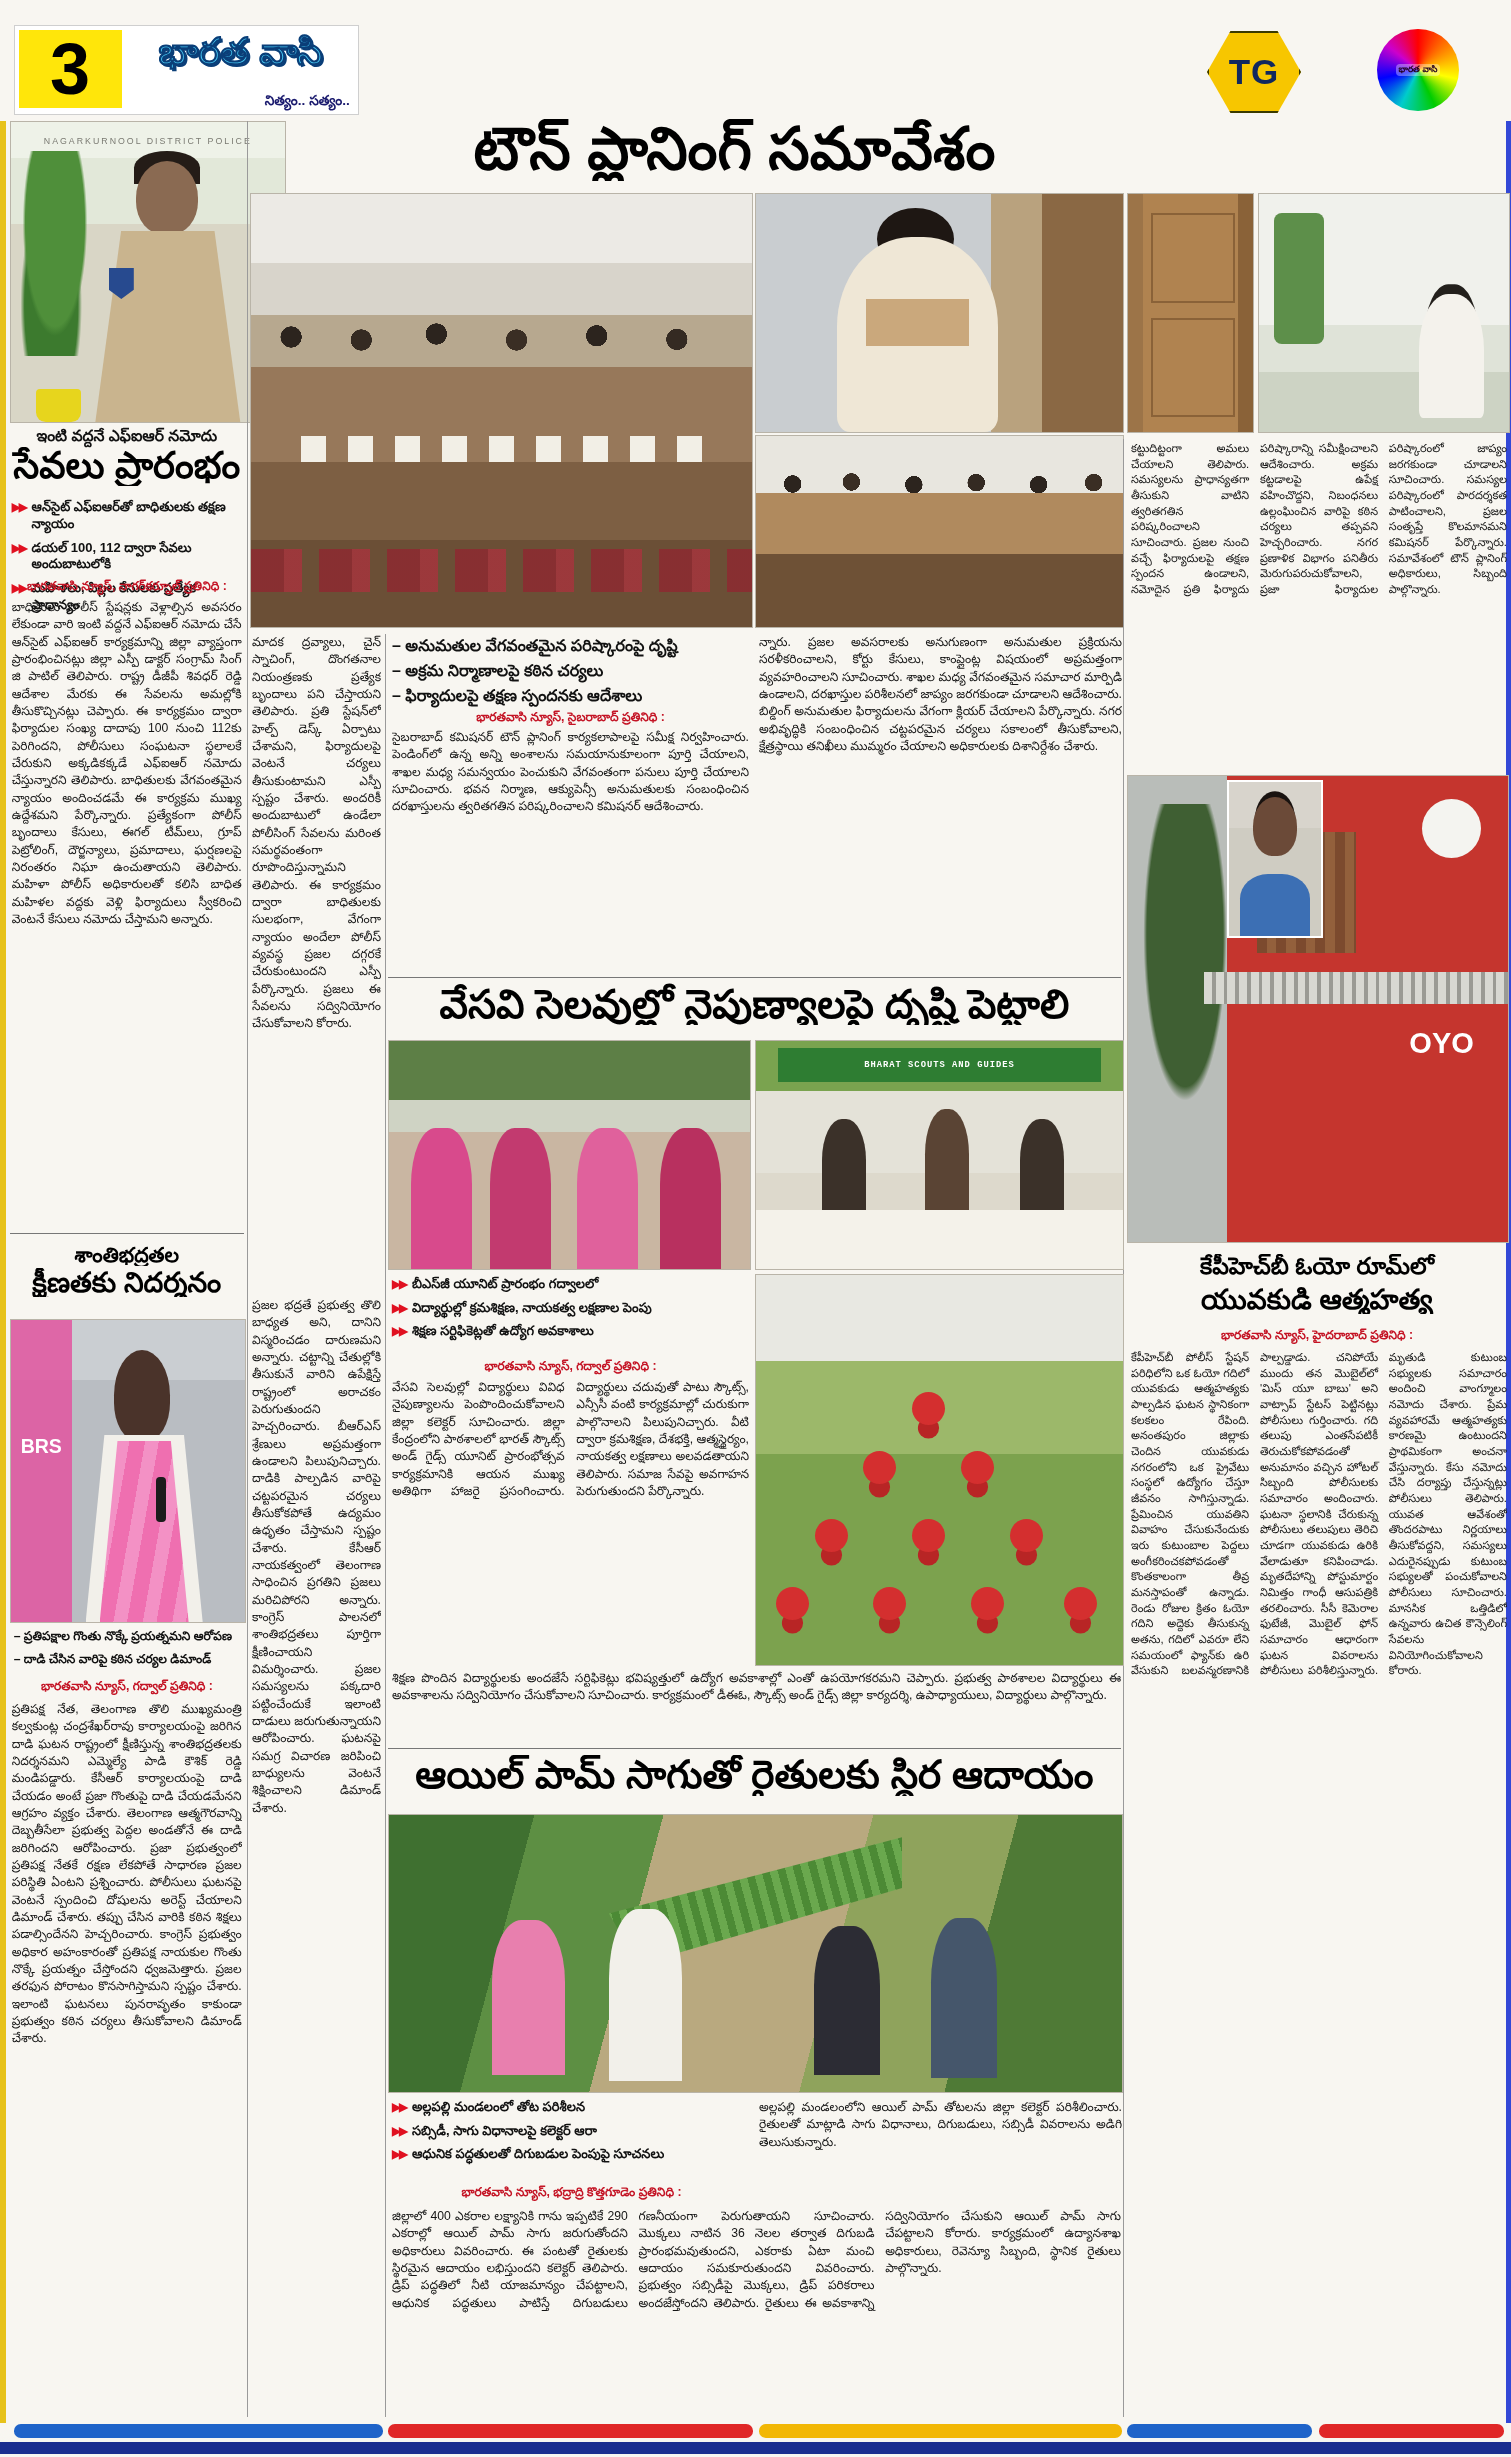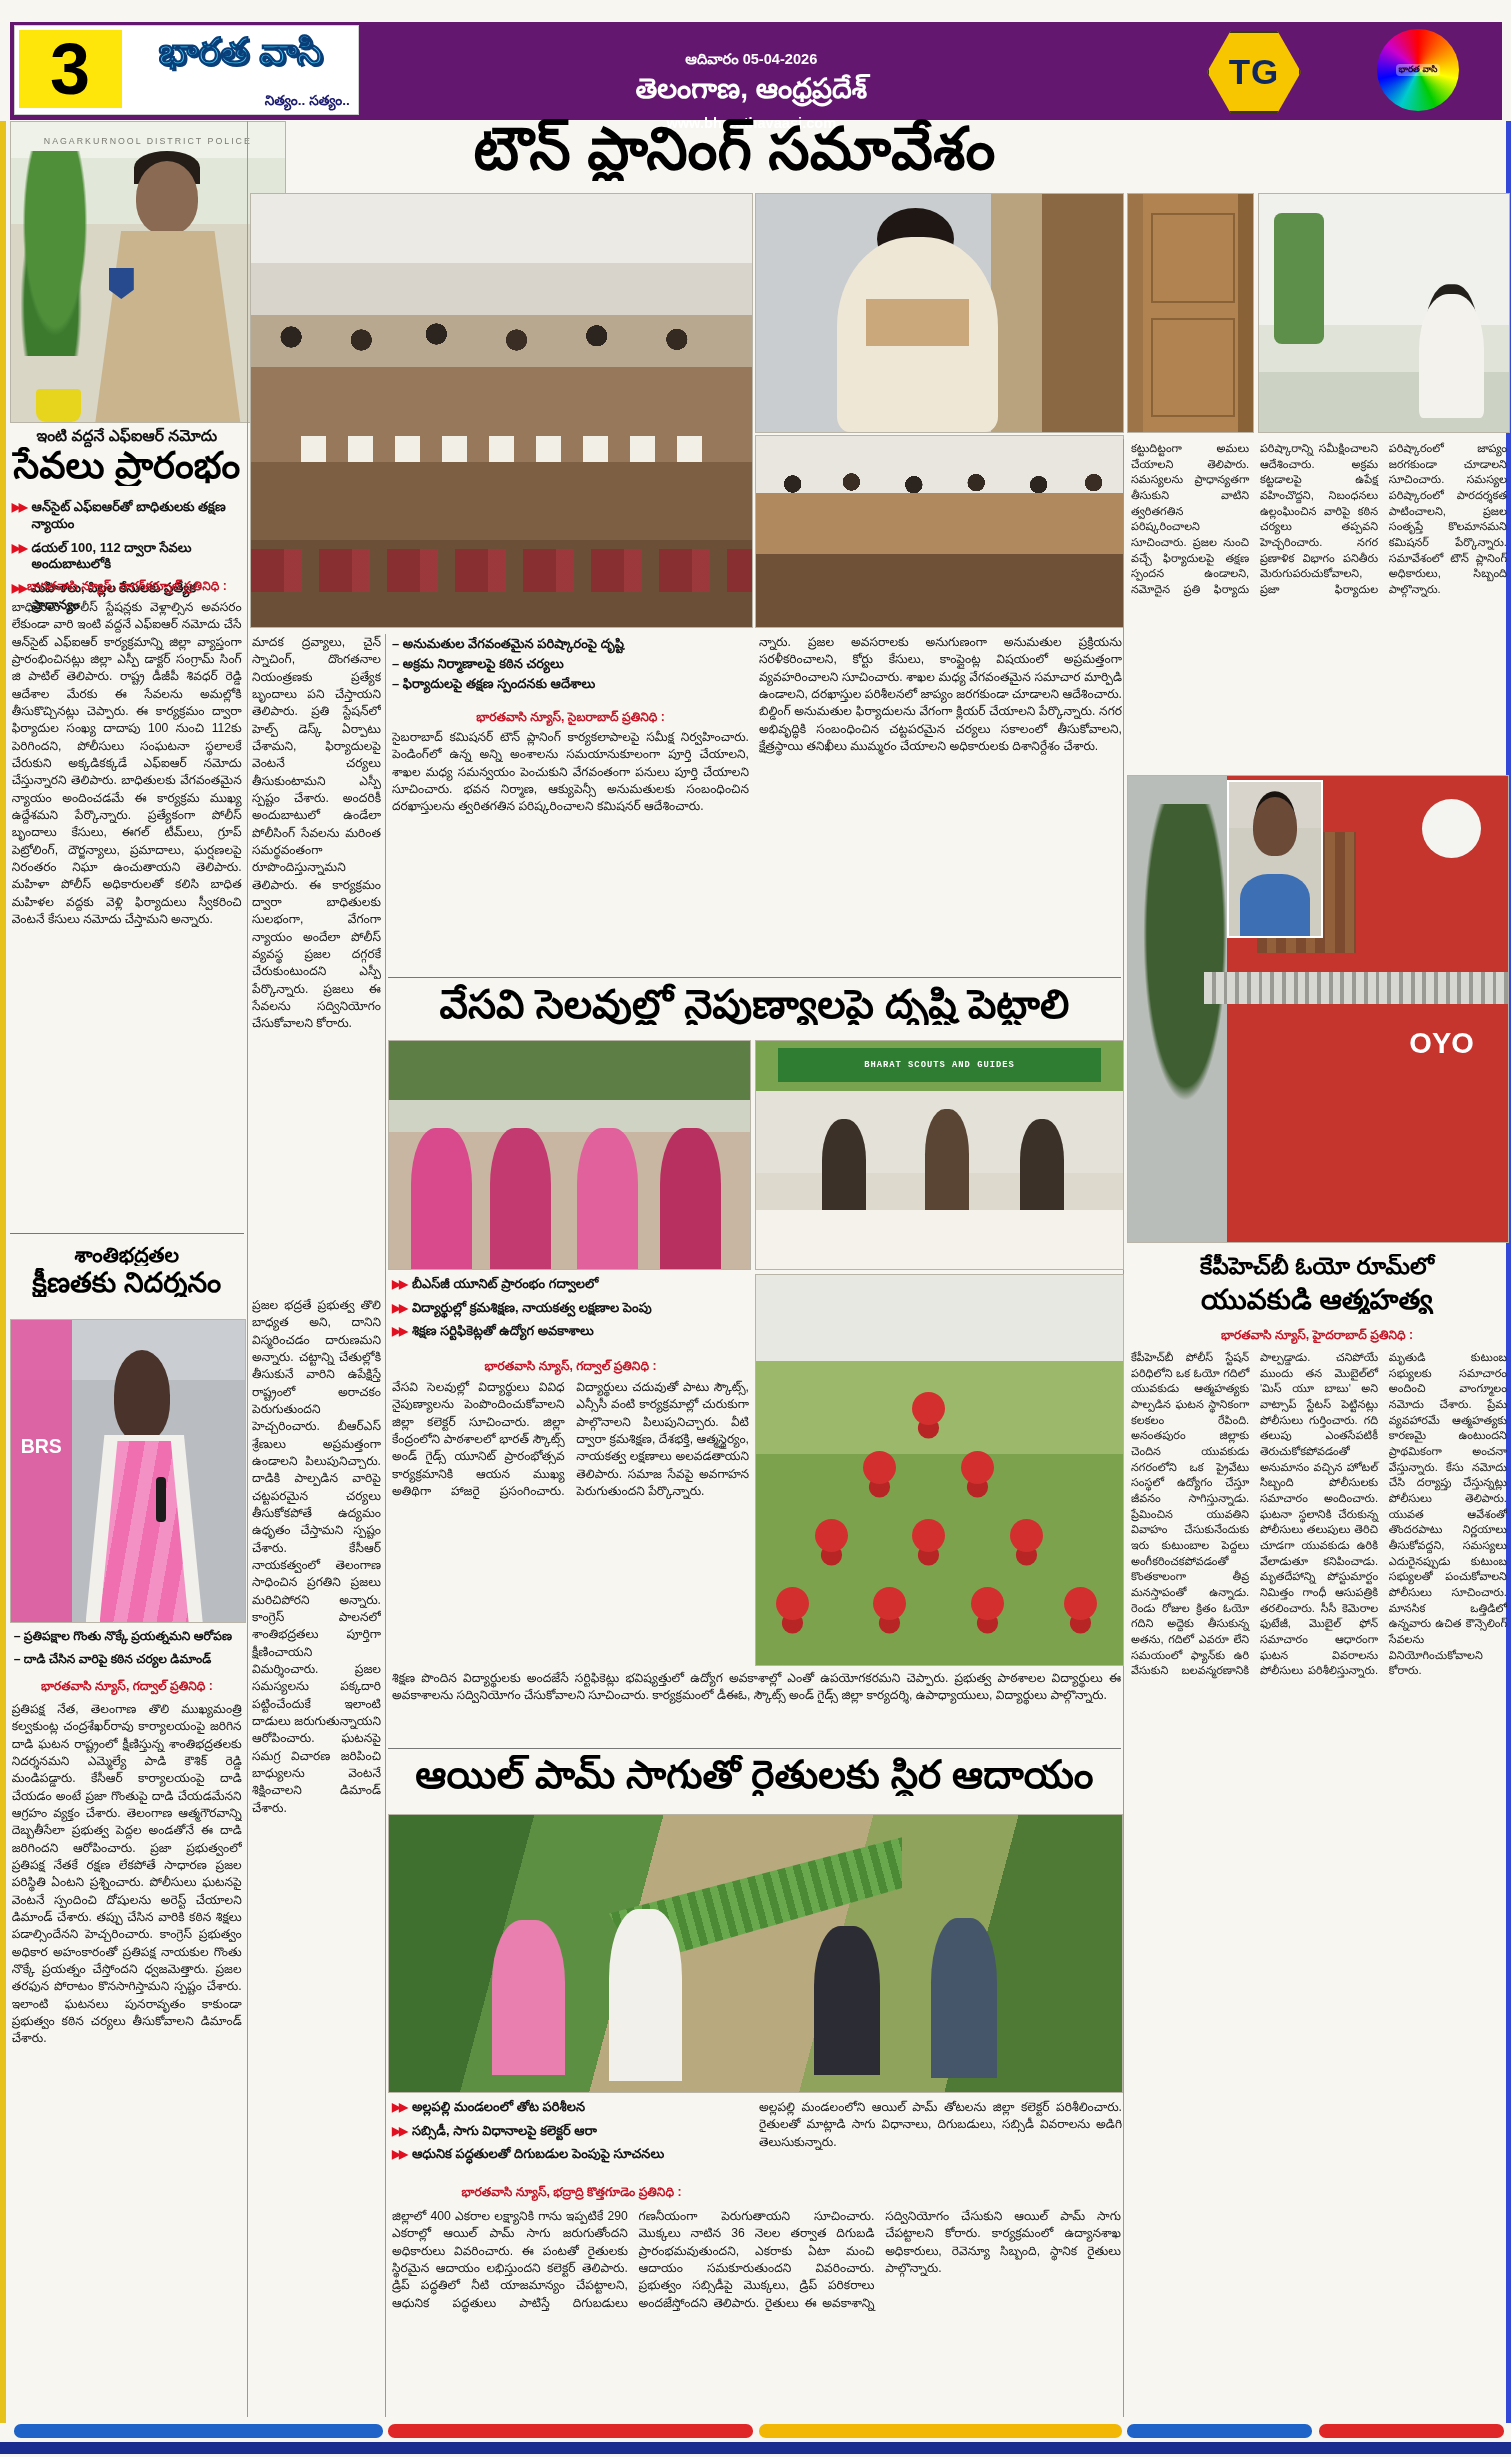--- a/index.html
+++ b/index.html
@@ -34,21 +34,21 @@
   .cap{height:13.7px;border-radius:6.8px;top:2424px;}
   .navybar{left:0;top:2442px;width:1512px;height:11.7px;background:#1b2e8f;}
   
   .body{font-size:12.2px;line-height:1.42;text-align:justify;overflow:hidden;color:#141414;}
   .body.small{font-size:11.2px;line-height:1.4;}
   .dateline{color:#c41425;font-weight:bold;font-size:12.2px;text-align:center;white-space:nowrap;overflow:hidden;}
   .kicker{font-weight:bold;font-size:15.6px;text-align:center;white-space:nowrap;}
   .headline{font-weight:bold;color:#000;text-align:center;line-height:1.05;white-space:nowrap;overflow:hidden;}
   .bul{display:flex;gap:5.9px;font-weight:bold;font-size:13px;line-height:1.3;margin-bottom:6.8px;}
   .bul .arr{color:#e01020;font-size:11.7px;letter-spacing:-2px;flex:0 0 auto;}
-  .dashcap{font-weight:bold;font-size:13px;line-height:1.55;}
+  .dashcap{font-weight:bold;font-size:16px;line-height:1.55;}
   .cols2{column-count:2;column-gap:11.7px;}
   .cols3{column-count:3;column-gap:10.7px;}
   
   .photo{overflow:hidden;background:#cfcabf;border:1px solid #b9b4a8;}
   .ph-police{background:linear-gradient(180deg,#eef2e8 0 12%,#e2e8d9 12% 34%,#d9d6c6 34% 100%);padding-left:40px;}
   .ph-police .backdrop-text{position:absolute;top:13.7px;left:0;width:100%;text-align:center;font-size:8.8px;letter-spacing:2px;color:#7a7a72;}
   .ph-police .plant{position:absolute;left:5.9px;top:29px;width:76px;height:205px;background:radial-gradient(ellipse at 50% 35%,#4f8f3a 0 55%,transparent 60%),radial-gradient(ellipse at 45% 75%,#3c7a2e 0 45%,transparent 52%);}
   .ph-police .pot{position:absolute;left:25px;bottom:0;width:45px;height:33px;background:#e7d51d;border-radius:3.9px 3.9px 9.8px 9.8px;}
   .ph-police .head{position:absolute;left:125px;top:39px;width:62px;height:74px;background:#8a6a52;border-radius:50% 50% 45% 45%;}
   .ph-police .hair{position:absolute;left:123px;top:29px;width:66px;height:33px;background:#241c17;border-radius:50% 50% 0 0;}
@@ -106,27 +106,20 @@
   .ph-portrait .sh{position:absolute;left:12%;bottom:0;width:76%;height:40%;background:#3c6fb4;border-radius:40% 40% 0 0;}
 </style>
 </head>
 <body>
 
 <div class="page">
 
   <div class="abs edge-left"></div>
   <div class="abs edge-right"></div>
 
-  <header class="abs masthead">
-    <div class="mast-center abs">
-      <div class="mast-date">ఆదివారం  05-04-2026</div>
-      <div class="mast-region">తెలంగాణ, ఆంధ్రప్రదేశ్</div>
-      <div class="mast-url">www.bharathavaasi.com</div>
-    </div>
-  </header>
   <div class="abs logo-box">
     <div class="page-num">3</div>
     <div class="logo-text">భారత వాసి</div>
     <div class="tagline">నిత్యం.. సత్యం..</div>
   </div>
   <div class="abs tg-badge">
       <span>TG</span>
     </div>
   <div class="abs rainbow">
       <span>భారత వాసి</span>

